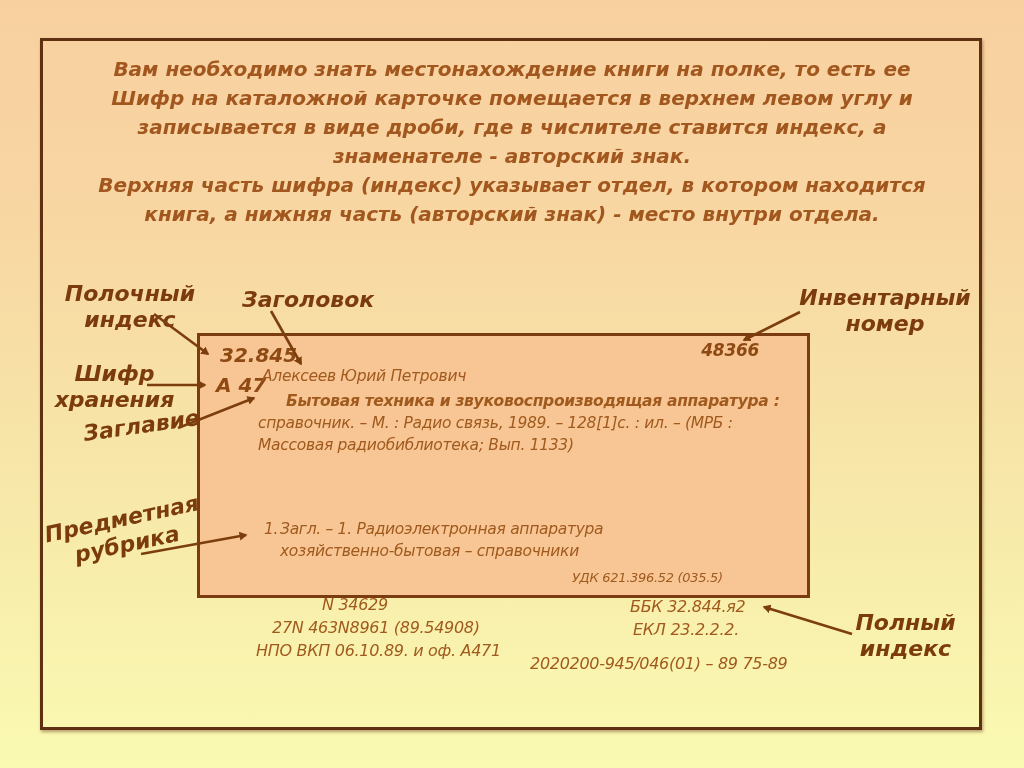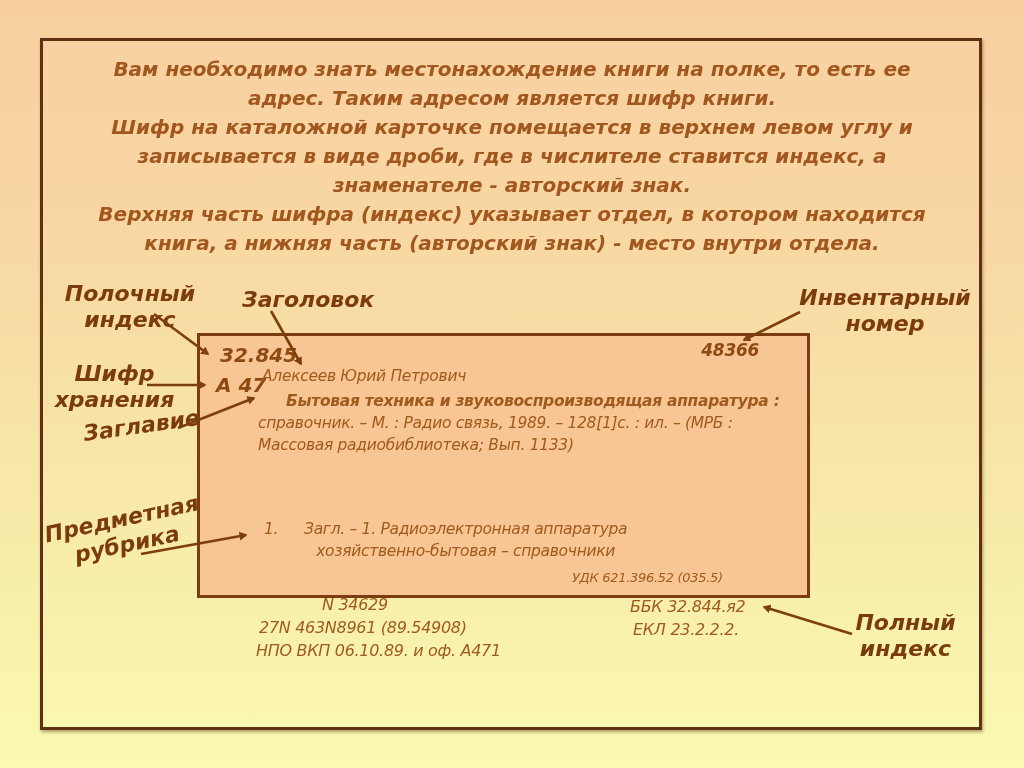--- a/index.html
+++ b/index.html
@@ -53,40 +53,39 @@
     font-size: 15.5px;
     letter-spacing: -0.3px;
   }
   .card .abs { position: absolute; white-space: nowrap; }
   .card .big  { font-size: 20px; font-weight: bold; color: #8f4a14; letter-spacing: 0; }
   .card .inv  { font-size: 17px; font-weight: bold; color: #8f4a14; }
   .desc { line-height: 22px; }
   .desc .indent { margin-left: 28px; font-weight: bold; }
   .subject { line-height: 22px; }
   .subject .num { position: absolute; left: 0; top: 0; }
-  .subject .txt { margin-left: 40px; text-align: center; }
+  .subject .txt { margin-left: 16px; }
   .udk  { font-size: 13px; }
   .small { font-size: 16px; }
 
   .arrows {
     position: absolute;
     left: 0; top: 0;
     pointer-events: none;
   }
 </style>
 </head>
 <body>
 
 <div class="stage">
 
   <div class="frame"></div>
 
   <div class="intro">
     <div>Вам необходимо знать местонахождение книги на полке, то есть ее</div>
-    <div>адрес. Таким адресом является шифр книги.</div>
     <div>Шифр на каталожной карточке помещается в верхнем левом углу и</div>
     <div>записывается в виде дроби, где в числителе ставится индекс, а</div>
     <div>знаменателе - авторский знак.</div>
     <div>Верхняя часть шифра (индекс) указывает отдел, в котором находится</div>
     <div>книга, а нижняя часть (авторский знак) - место внутри отдела.</div>
   </div>
 
   <div class="ann-label" style="left:55px; top:281px; width:150px;">
     <div>Полочный</div>
     <div>индекс</div>
@@ -137,23 +136,24 @@
       <span class="num">1.</span>
       <div class="txt">
         <div>Загл. – 1. Радиоэлектронная аппаратура</div>
         <div>хозяйственно-бытовая – справочники</div>
       </div>
     </div>
 
     <div class="abs udk" style="left:372px; top:234px;">УДК 621.396.52 (035.5)</div>
     <div class="abs small" style="left:122px; top:259px;">N 34629</div>
     <div class="abs small" style="left:430px; top:261px;">ББК 32.844.я2</div>
-    <div class="abs small" style="left:59px; top:282px;">27N 463N8961 (89.54908)</div>
+    <div class="abs small" style="left:72px; top:282px;">27N 463N8961 (89.54908)</div>
     <div class="abs small" style="left:433px; top:284px;">ЕКЛ 23.2.2.2.</div>
     <div class="abs small" style="left:56px; top:305px;text-align:right;">НПО ВКП 06.10.89. и оф. А471</div>
+    <div class="abs small" style="left:330px; top:318px;">2020200-945/046(01) – 89 75-89</div>
   </div>
 
   <svg class="arrows" width="1024" height="768" viewBox="0 0 1024 768">
     <defs>
       <marker id="ah" markerWidth="9" markerHeight="9" refX="6.5" refY="4.5" orient="auto" markerUnits="userSpaceOnUse">
         <path d="M0,0 L8,4.5 L0,9 z" fill="#7d3e0e"></path>
       </marker>
     </defs>
     <line x1="154" y1="314" x2="208" y2="354" stroke="#7d3e0e" stroke-width="2.6" marker-end="url(#ah)"></line>
     <line x1="271" y1="311" x2="301" y2="364" stroke="#7d3e0e" stroke-width="2.6" marker-end="url(#ah)"></line>

